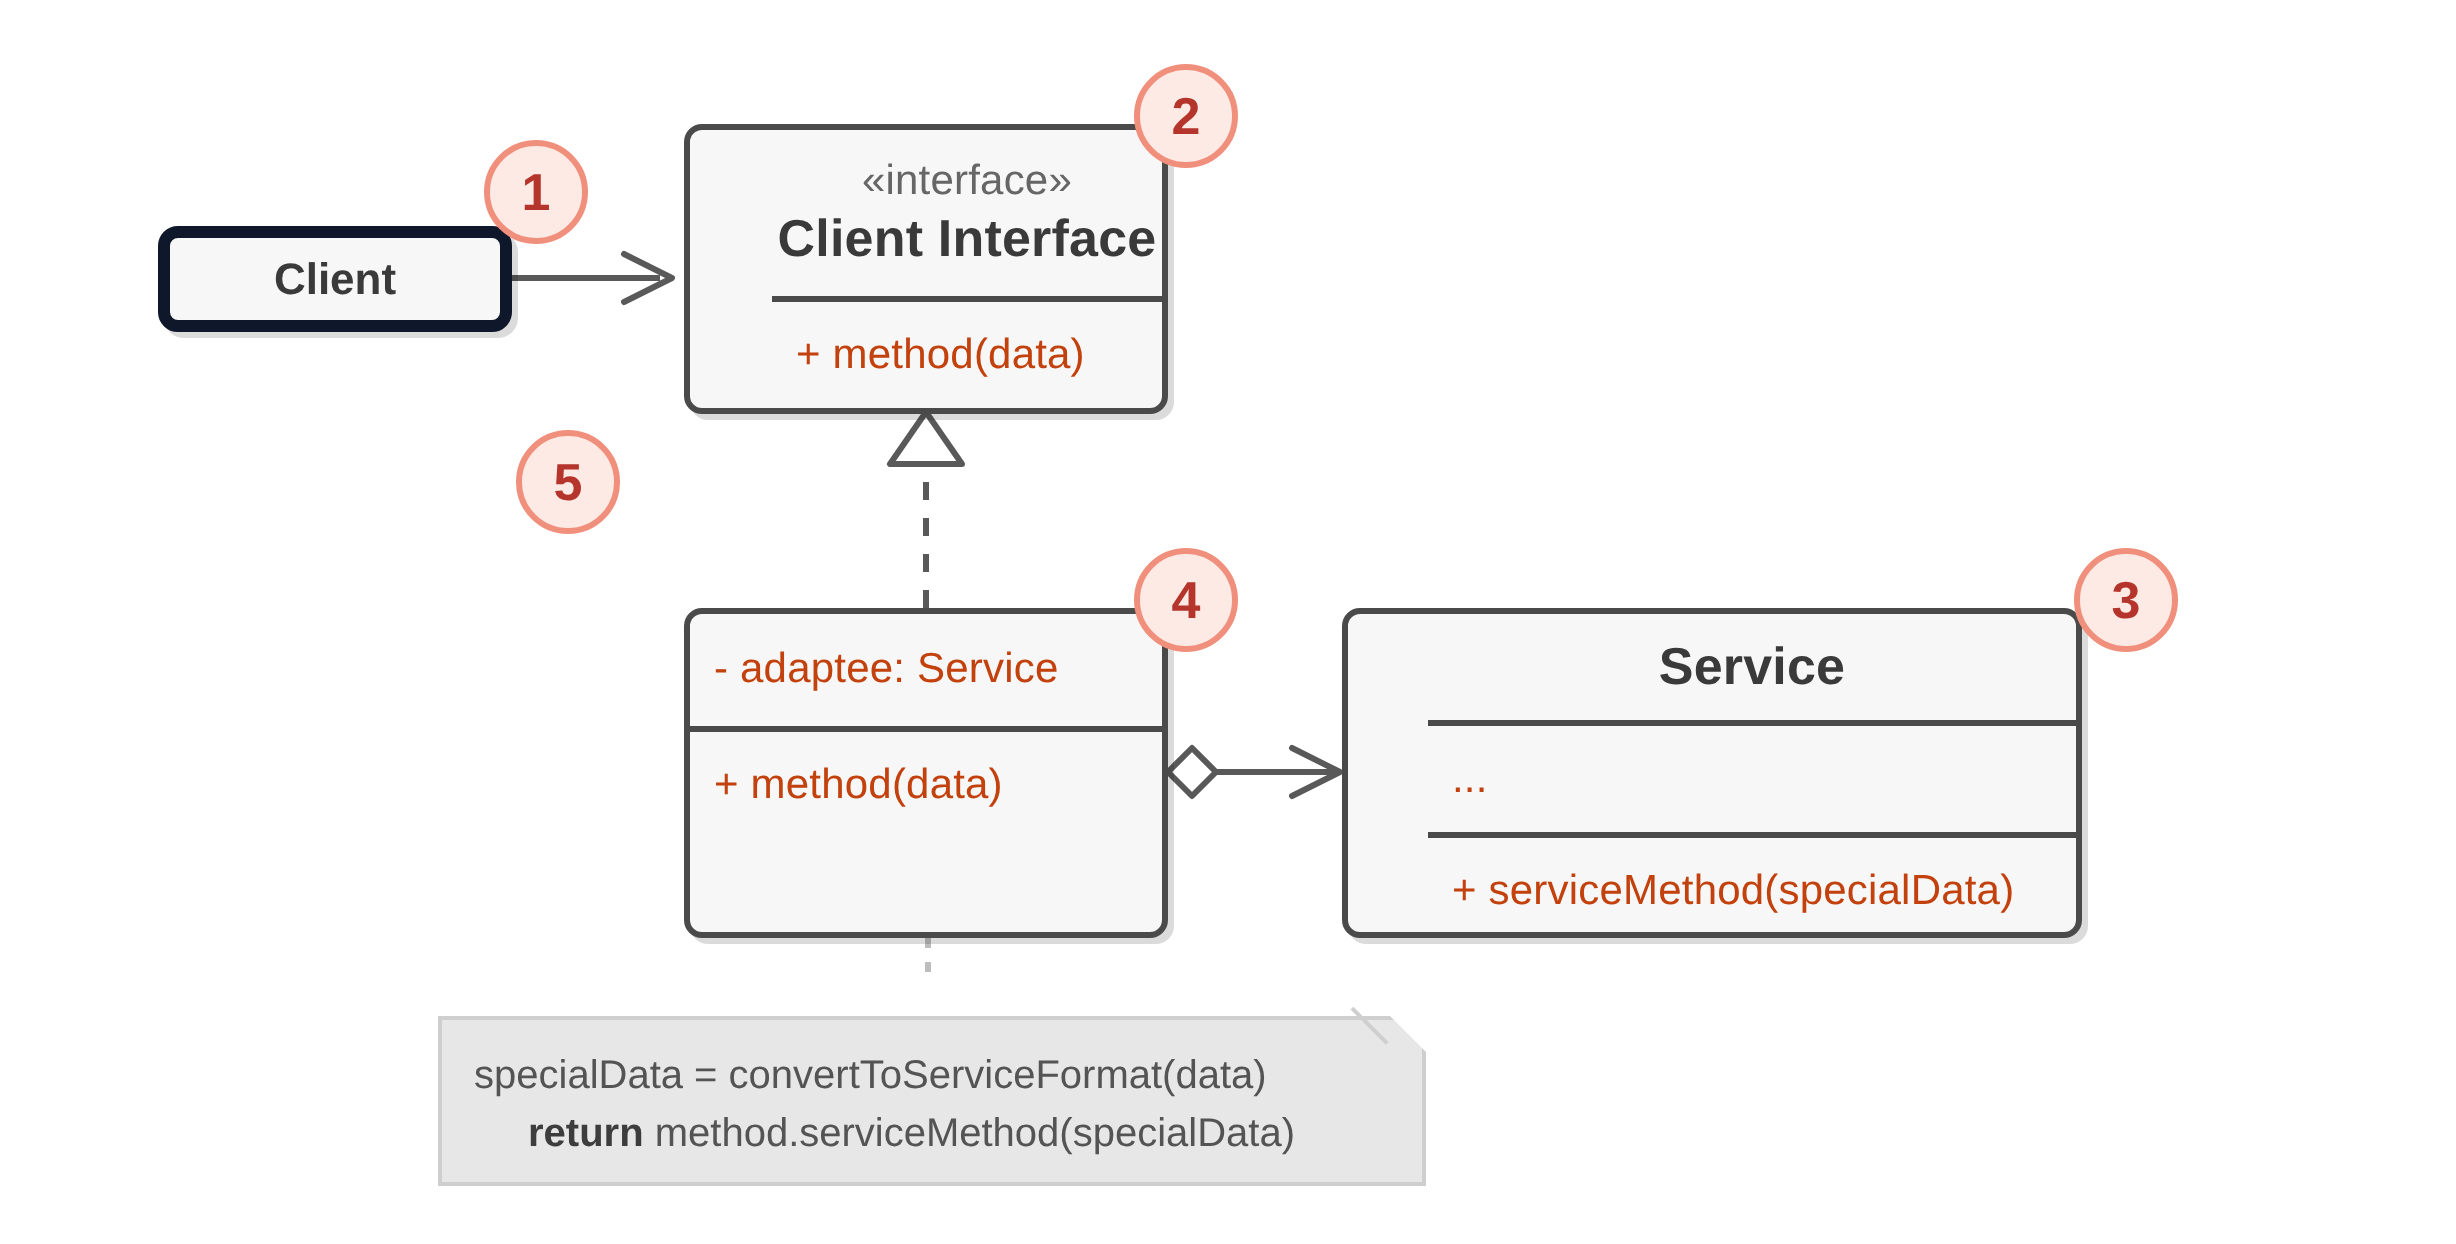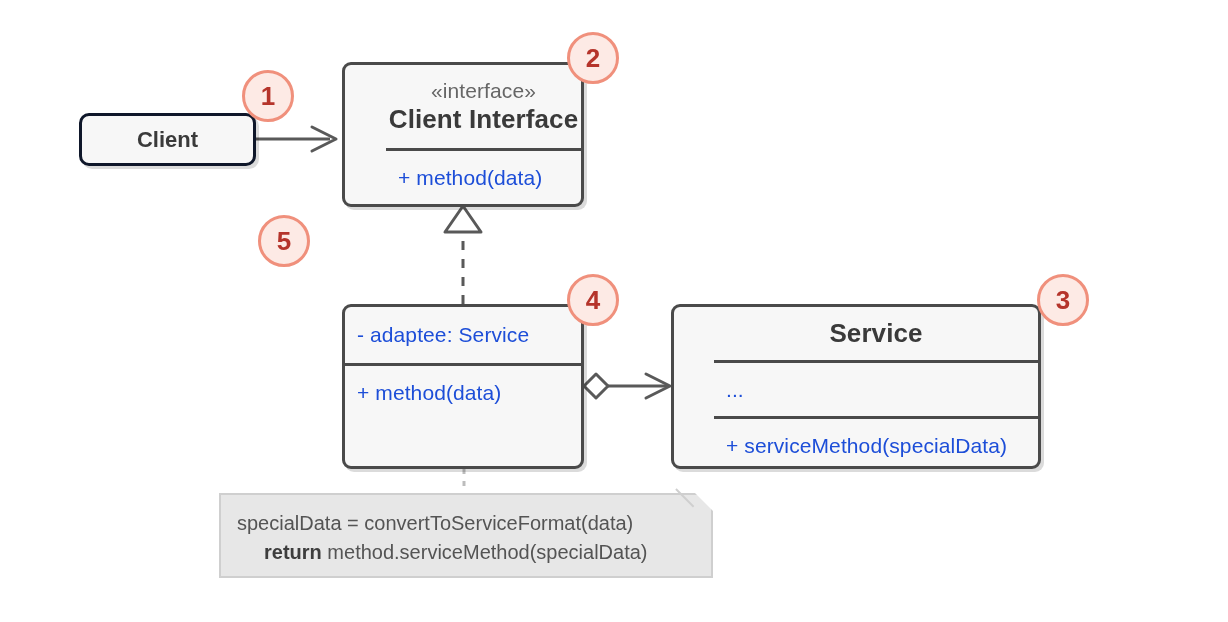--- a/index.html
+++ b/index.html
@@ -38,21 +38,21 @@
     background: #f7f7f7;
     overflow: hidden;
   }
   .uml-box.shadowed {
     box-shadow: 3px 3px 0 rgba(0,0,0,0.14);
   }
   .row {
     box-sizing: border-box;
     display: flex;
     align-items: center;
-    color: #1d4ed8;
+    color: #c2410c;
     font-size: 21px;
     letter-spacing: 0.1px;
   }
   .row + .row {
     border-top: 3px solid #4a4a4a;
   }
   .row.title {
     flex-direction: column;
     justify-content: center;
     align-items: center;
@@ -71,21 +71,21 @@
   }
   .row.member {
     padding-left: 12px;
     justify-content: flex-start;
   }
 
   
   .node-box {
     position: absolute;
     box-sizing: border-box;
-    border: 3px solid #0f172a;
+    border: 6px solid #0f172a;
     border-radius: 10px;
     background: #f7f7f7;
     display: flex;
     align-items: center;
     justify-content: center;
     font-weight: bold;
     font-size: 22px;
     color: #3a3a3a;
     box-shadow: 3px 3px 0 rgba(0,0,0,0.14);
     text-align: center;
@@ -202,21 +202,21 @@
       <span class="name">Service</span>
     </div>
     <div class="row member" style="height:56px;">
       <span>...</span>
     </div>
     <div class="row member" style="height:56px;">
       <span>+ serviceMethod(specialData)</span>
     </div>
   </div>
 
-  <div class="note" style="left:219px; top:493px; width:494px; height:85px;">
+  <div class="note" style="left:219px; top:508px; width:494px; height:85px;">
     <div>specialData = convertToServiceFormat(data)</div>
     <div><b>return</b><span> method.serviceMethod(specialData)</span></div>
     <span class="fold"></span>
     <span class="fold-edge"></span>
   </div>
 
   <div class="badge" style="left:242px; top:70px;">
     <span>1</span>
   </div>
   <div class="badge" style="left:567px; top:32px;">

